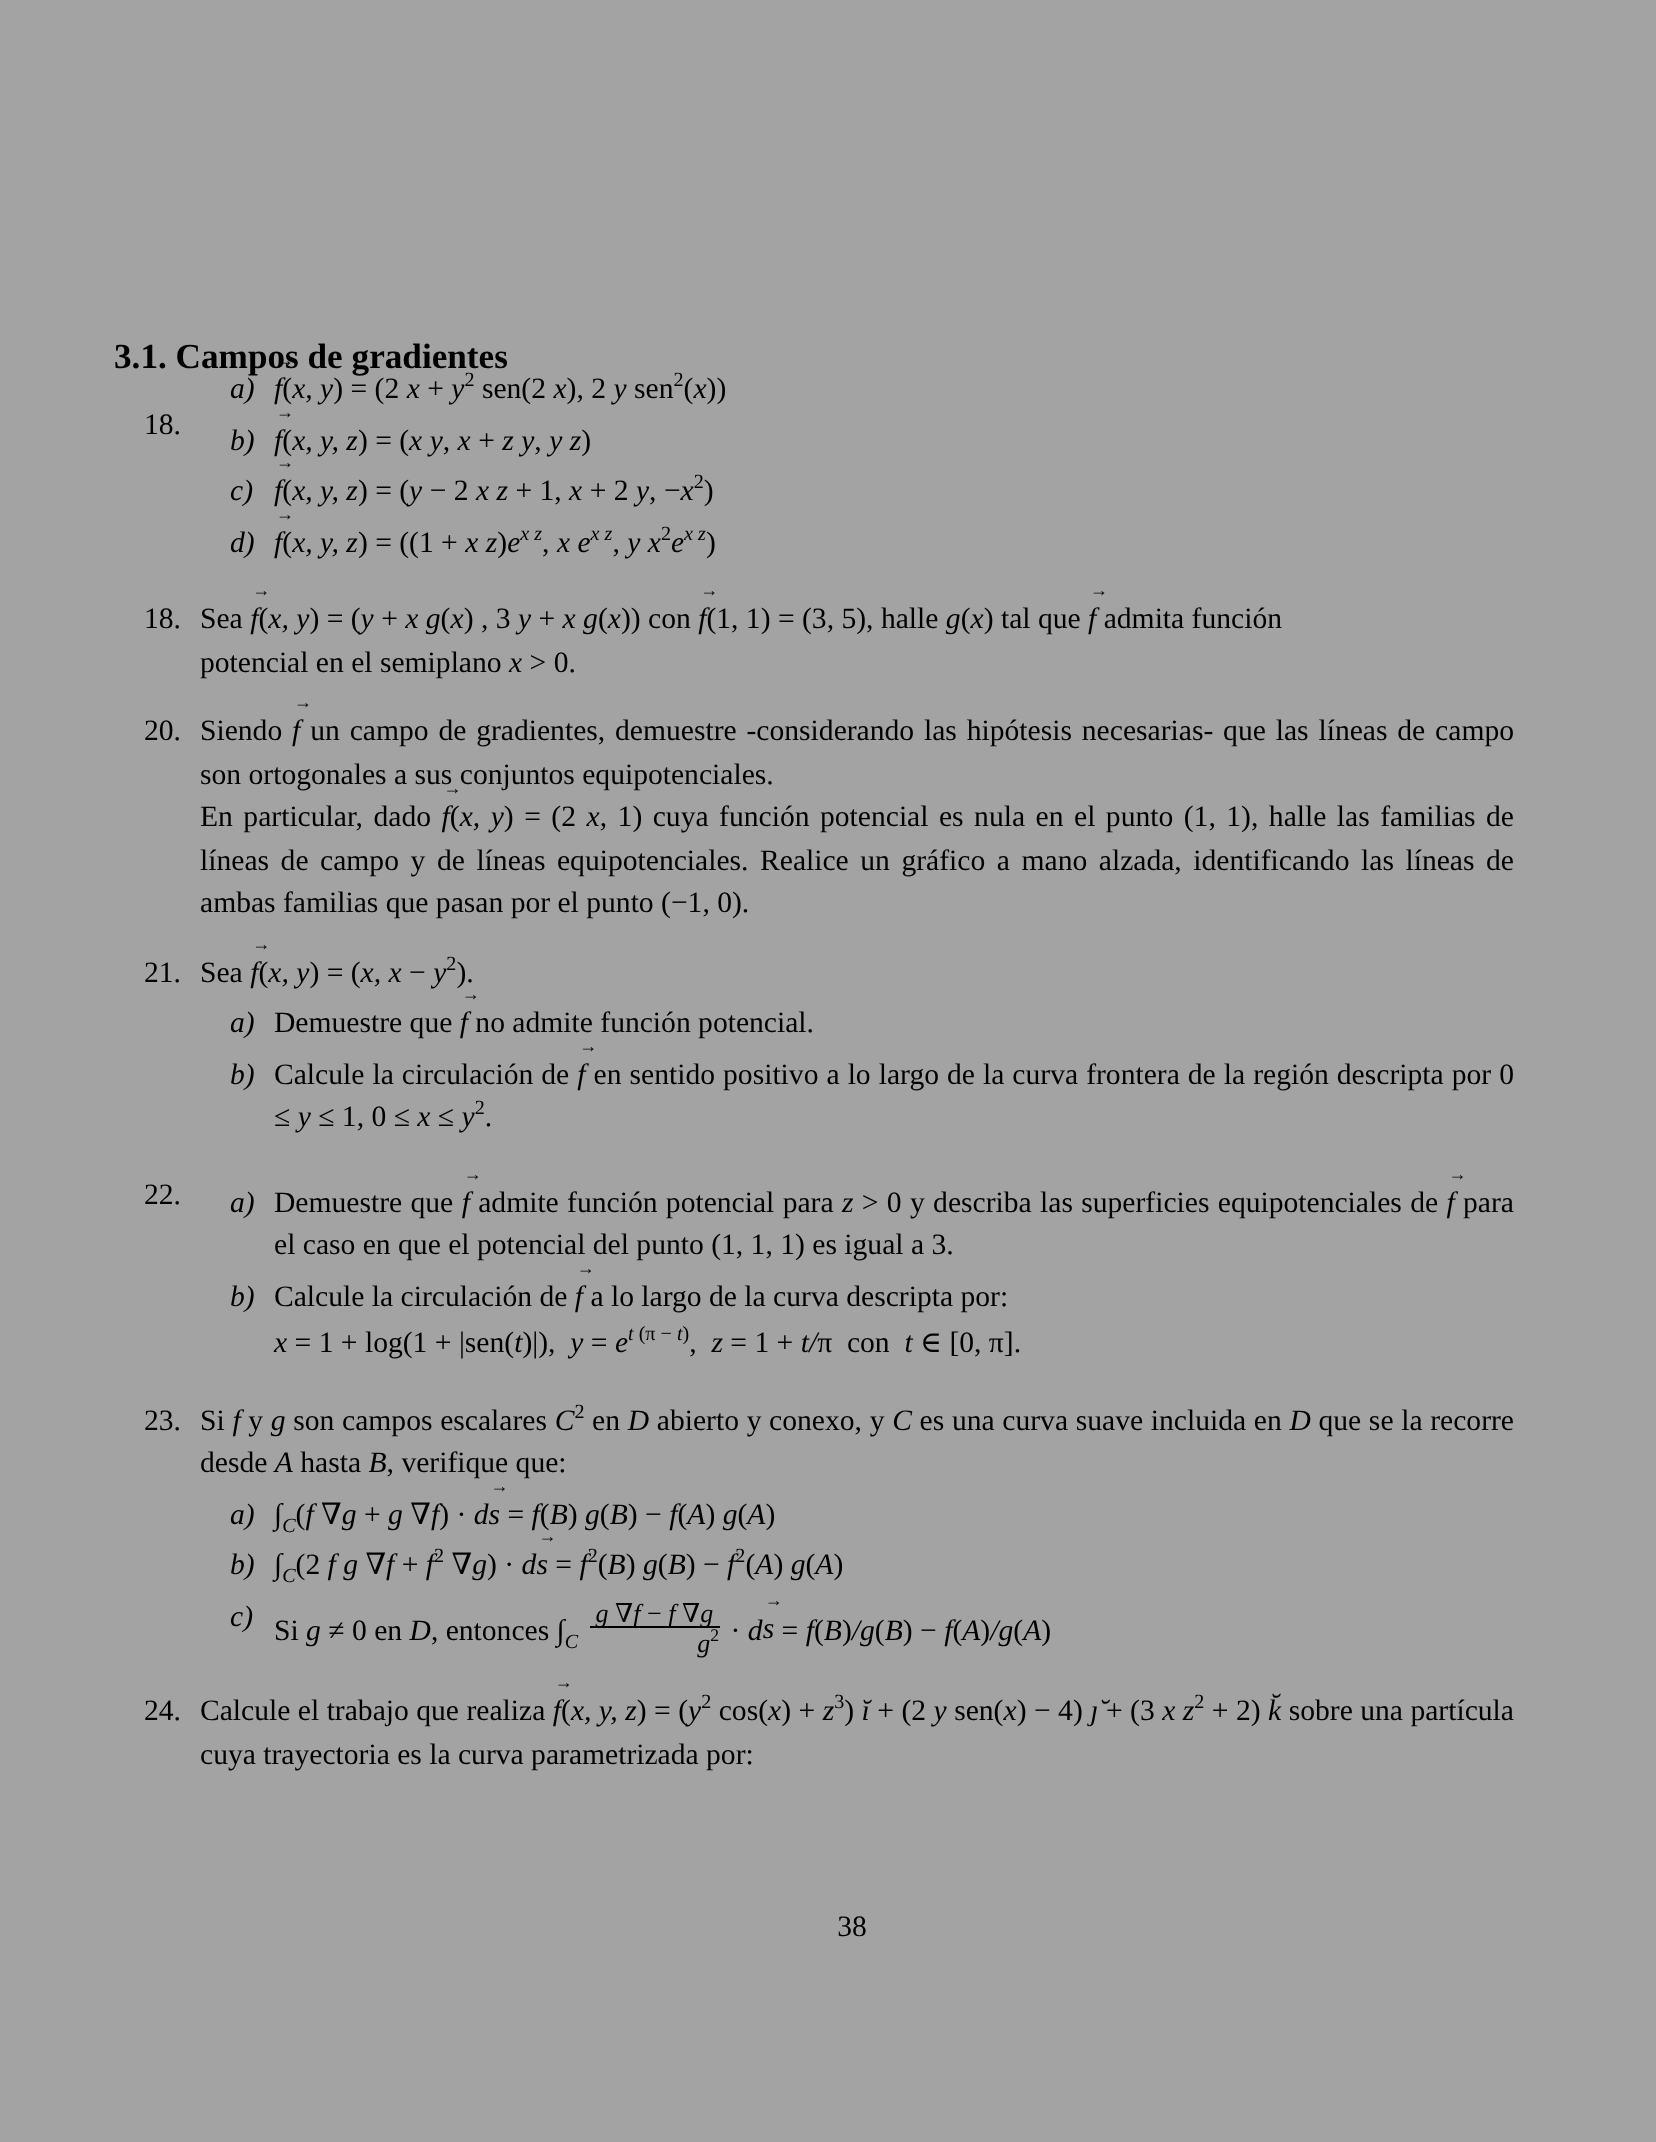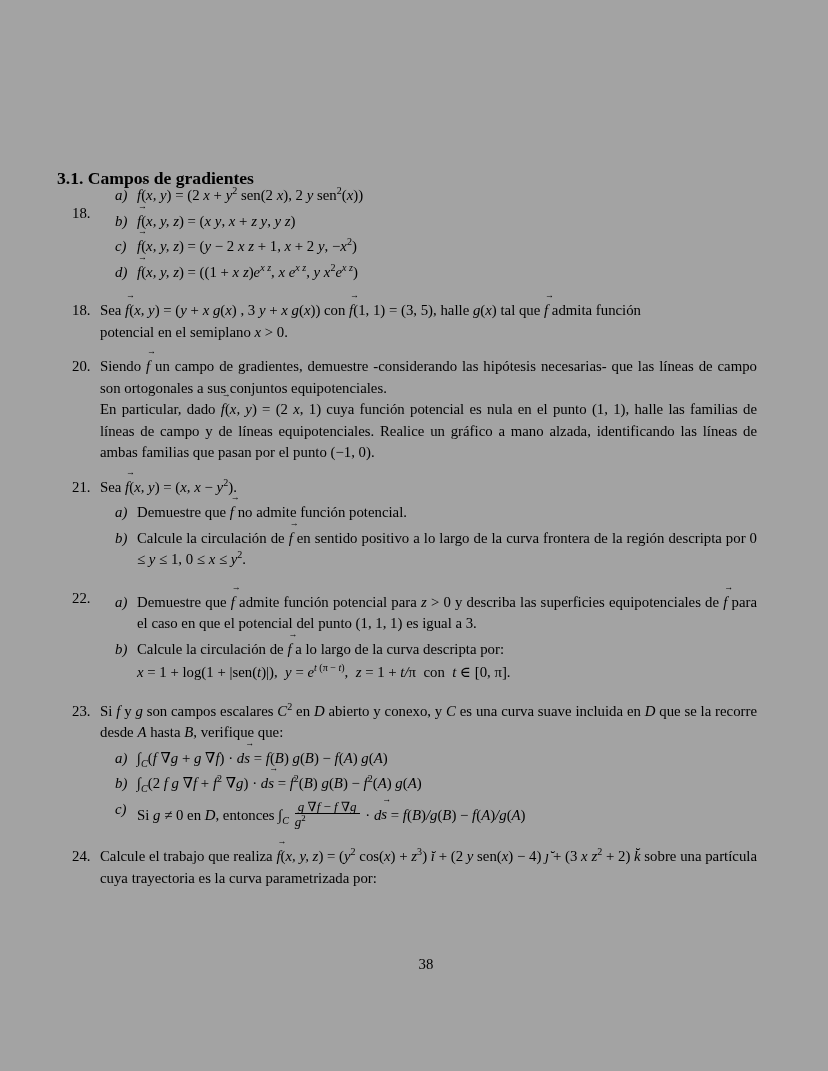--- a/index.html
+++ b/index.html
@@ -38,21 +38,21 @@
     content:"\2192";
     position:absolute;
     left:1px;top:-9px;
     font-size:9px;
     font-style:normal;
     line-height:1;
   }
   .frac{
     display:inline-block;
     vertical-align:-0.55em;
-    text-align:left;
+    text-align:right;
     line-height:1.15;
     font-size:0.88em;
     margin:0 2px;
   }
   .fnum{display:block;border-bottom:1px solid #000;padding:0 3px;}
   .fden{display:block;font-family:Liberation Serif, serif;}
   .page-number{
     position:absolute;
     left:0;right:0;
     top:954px;

